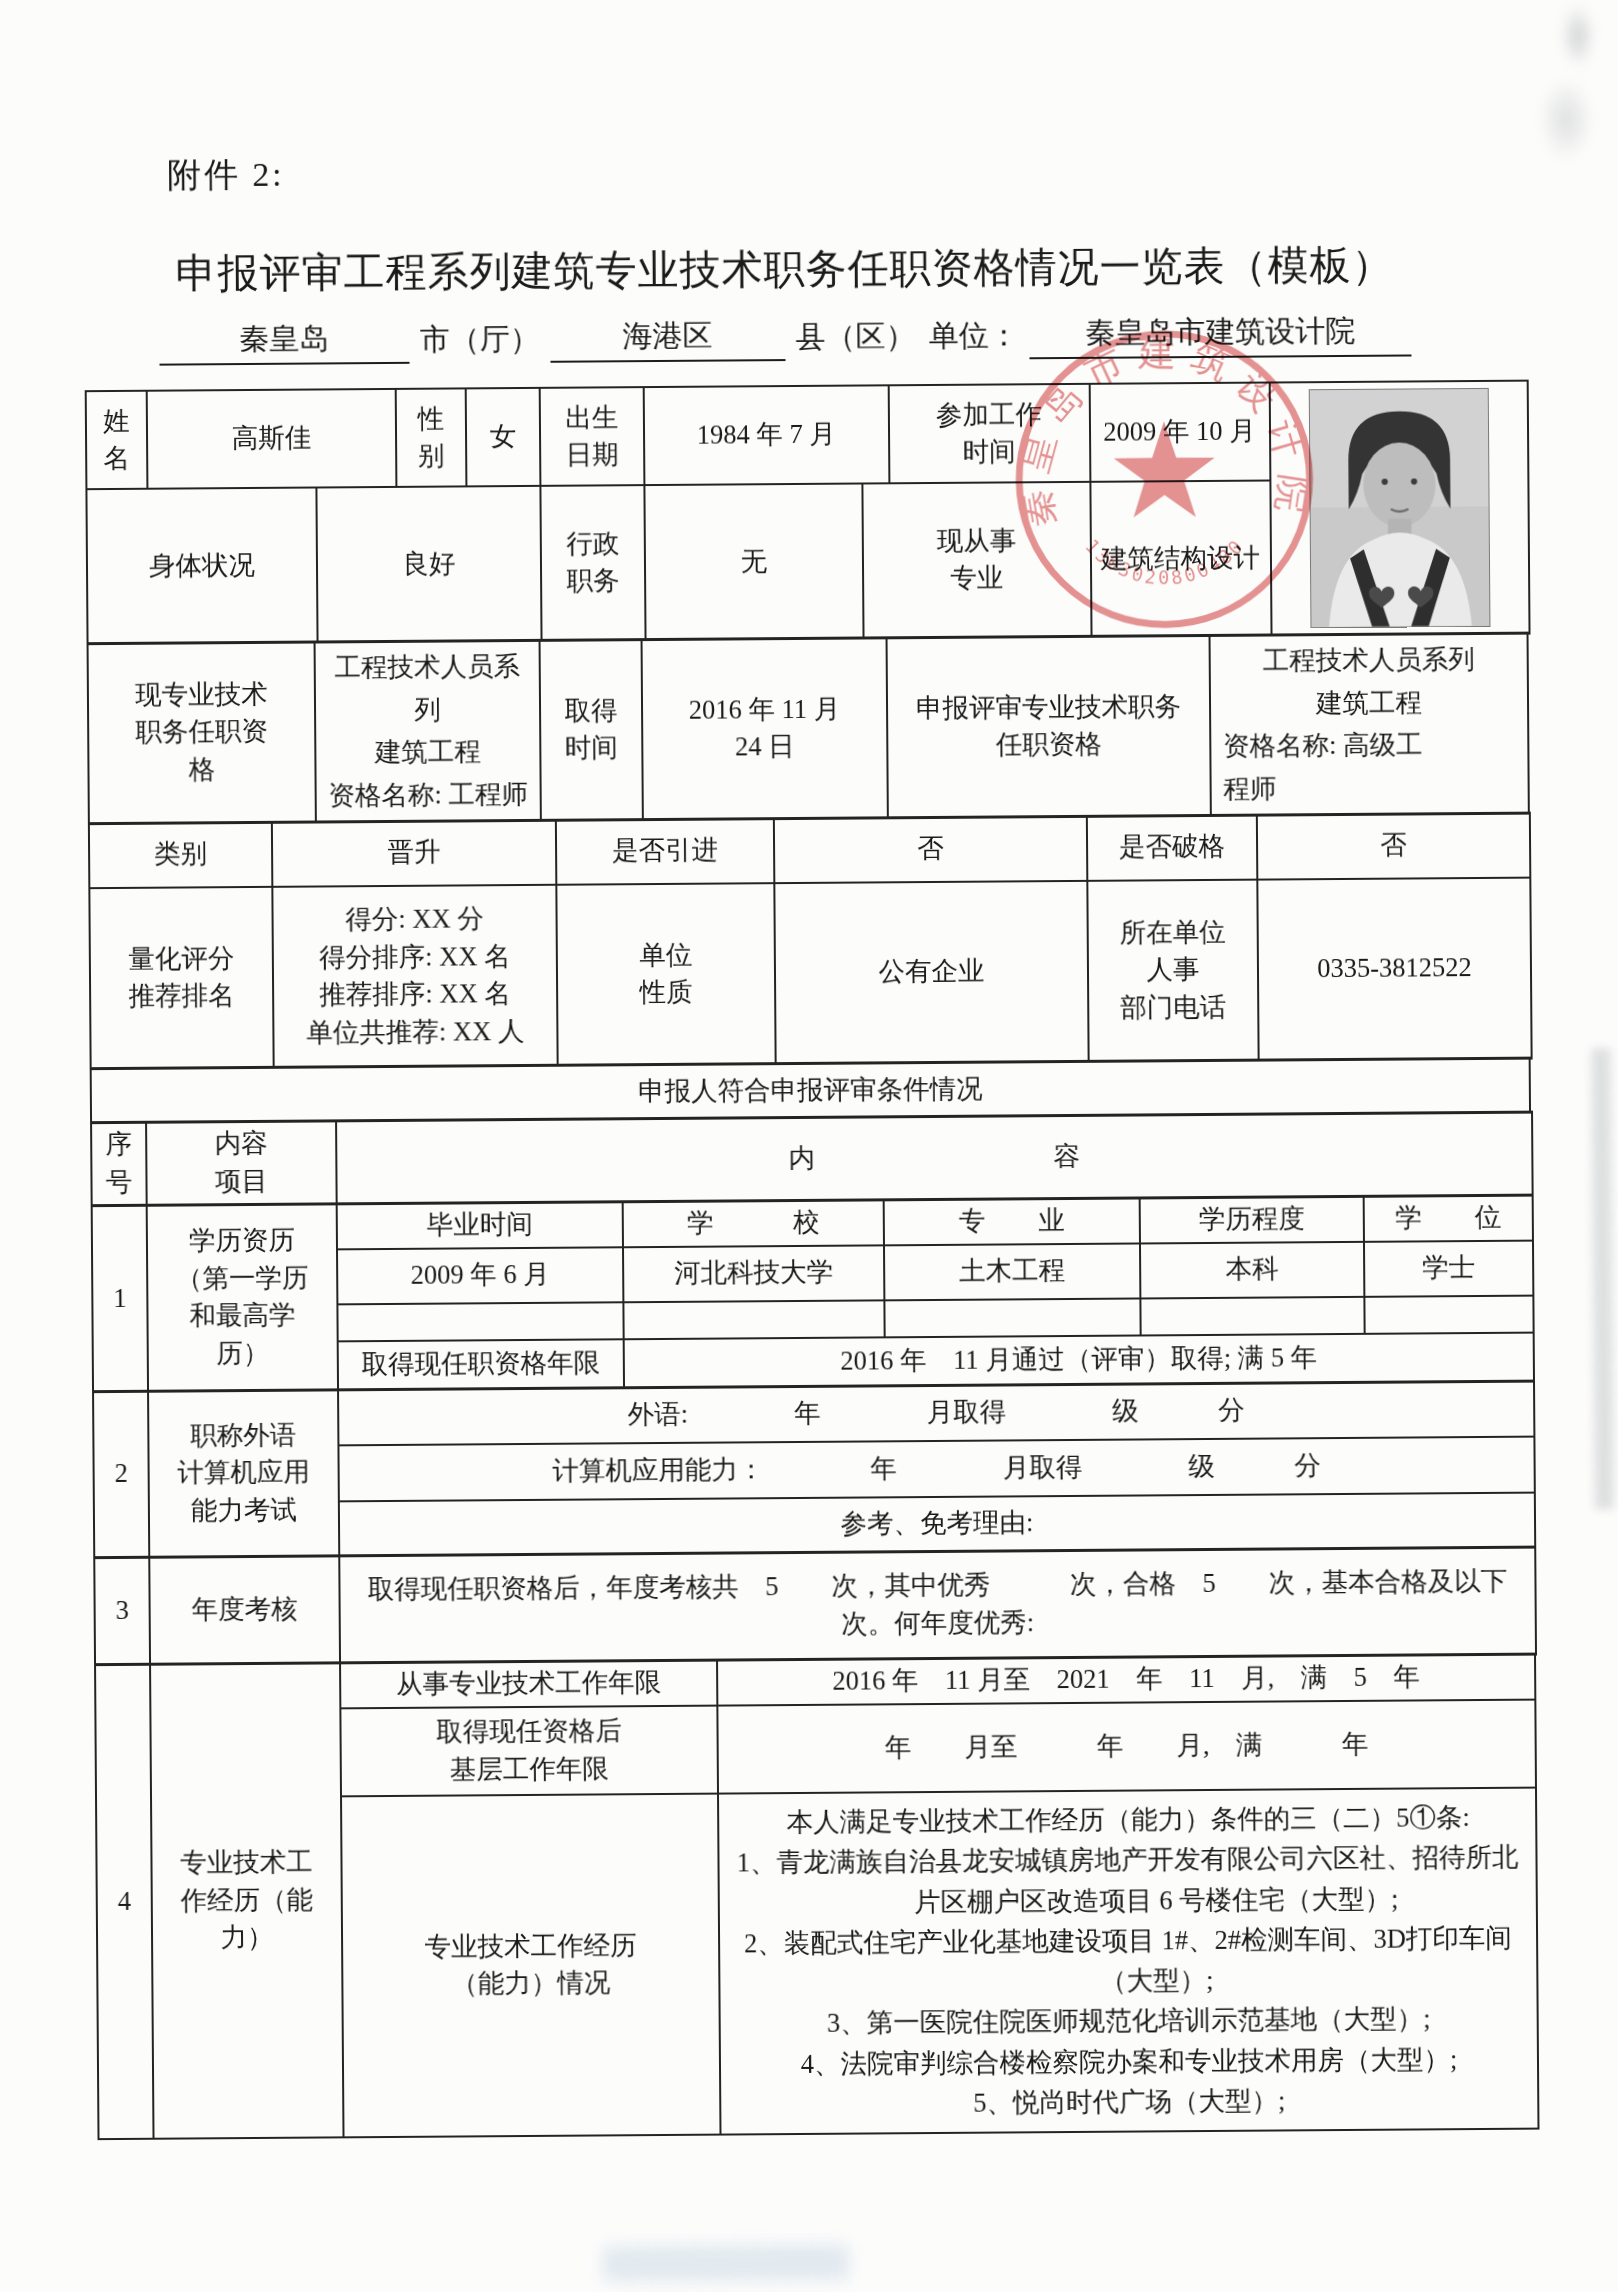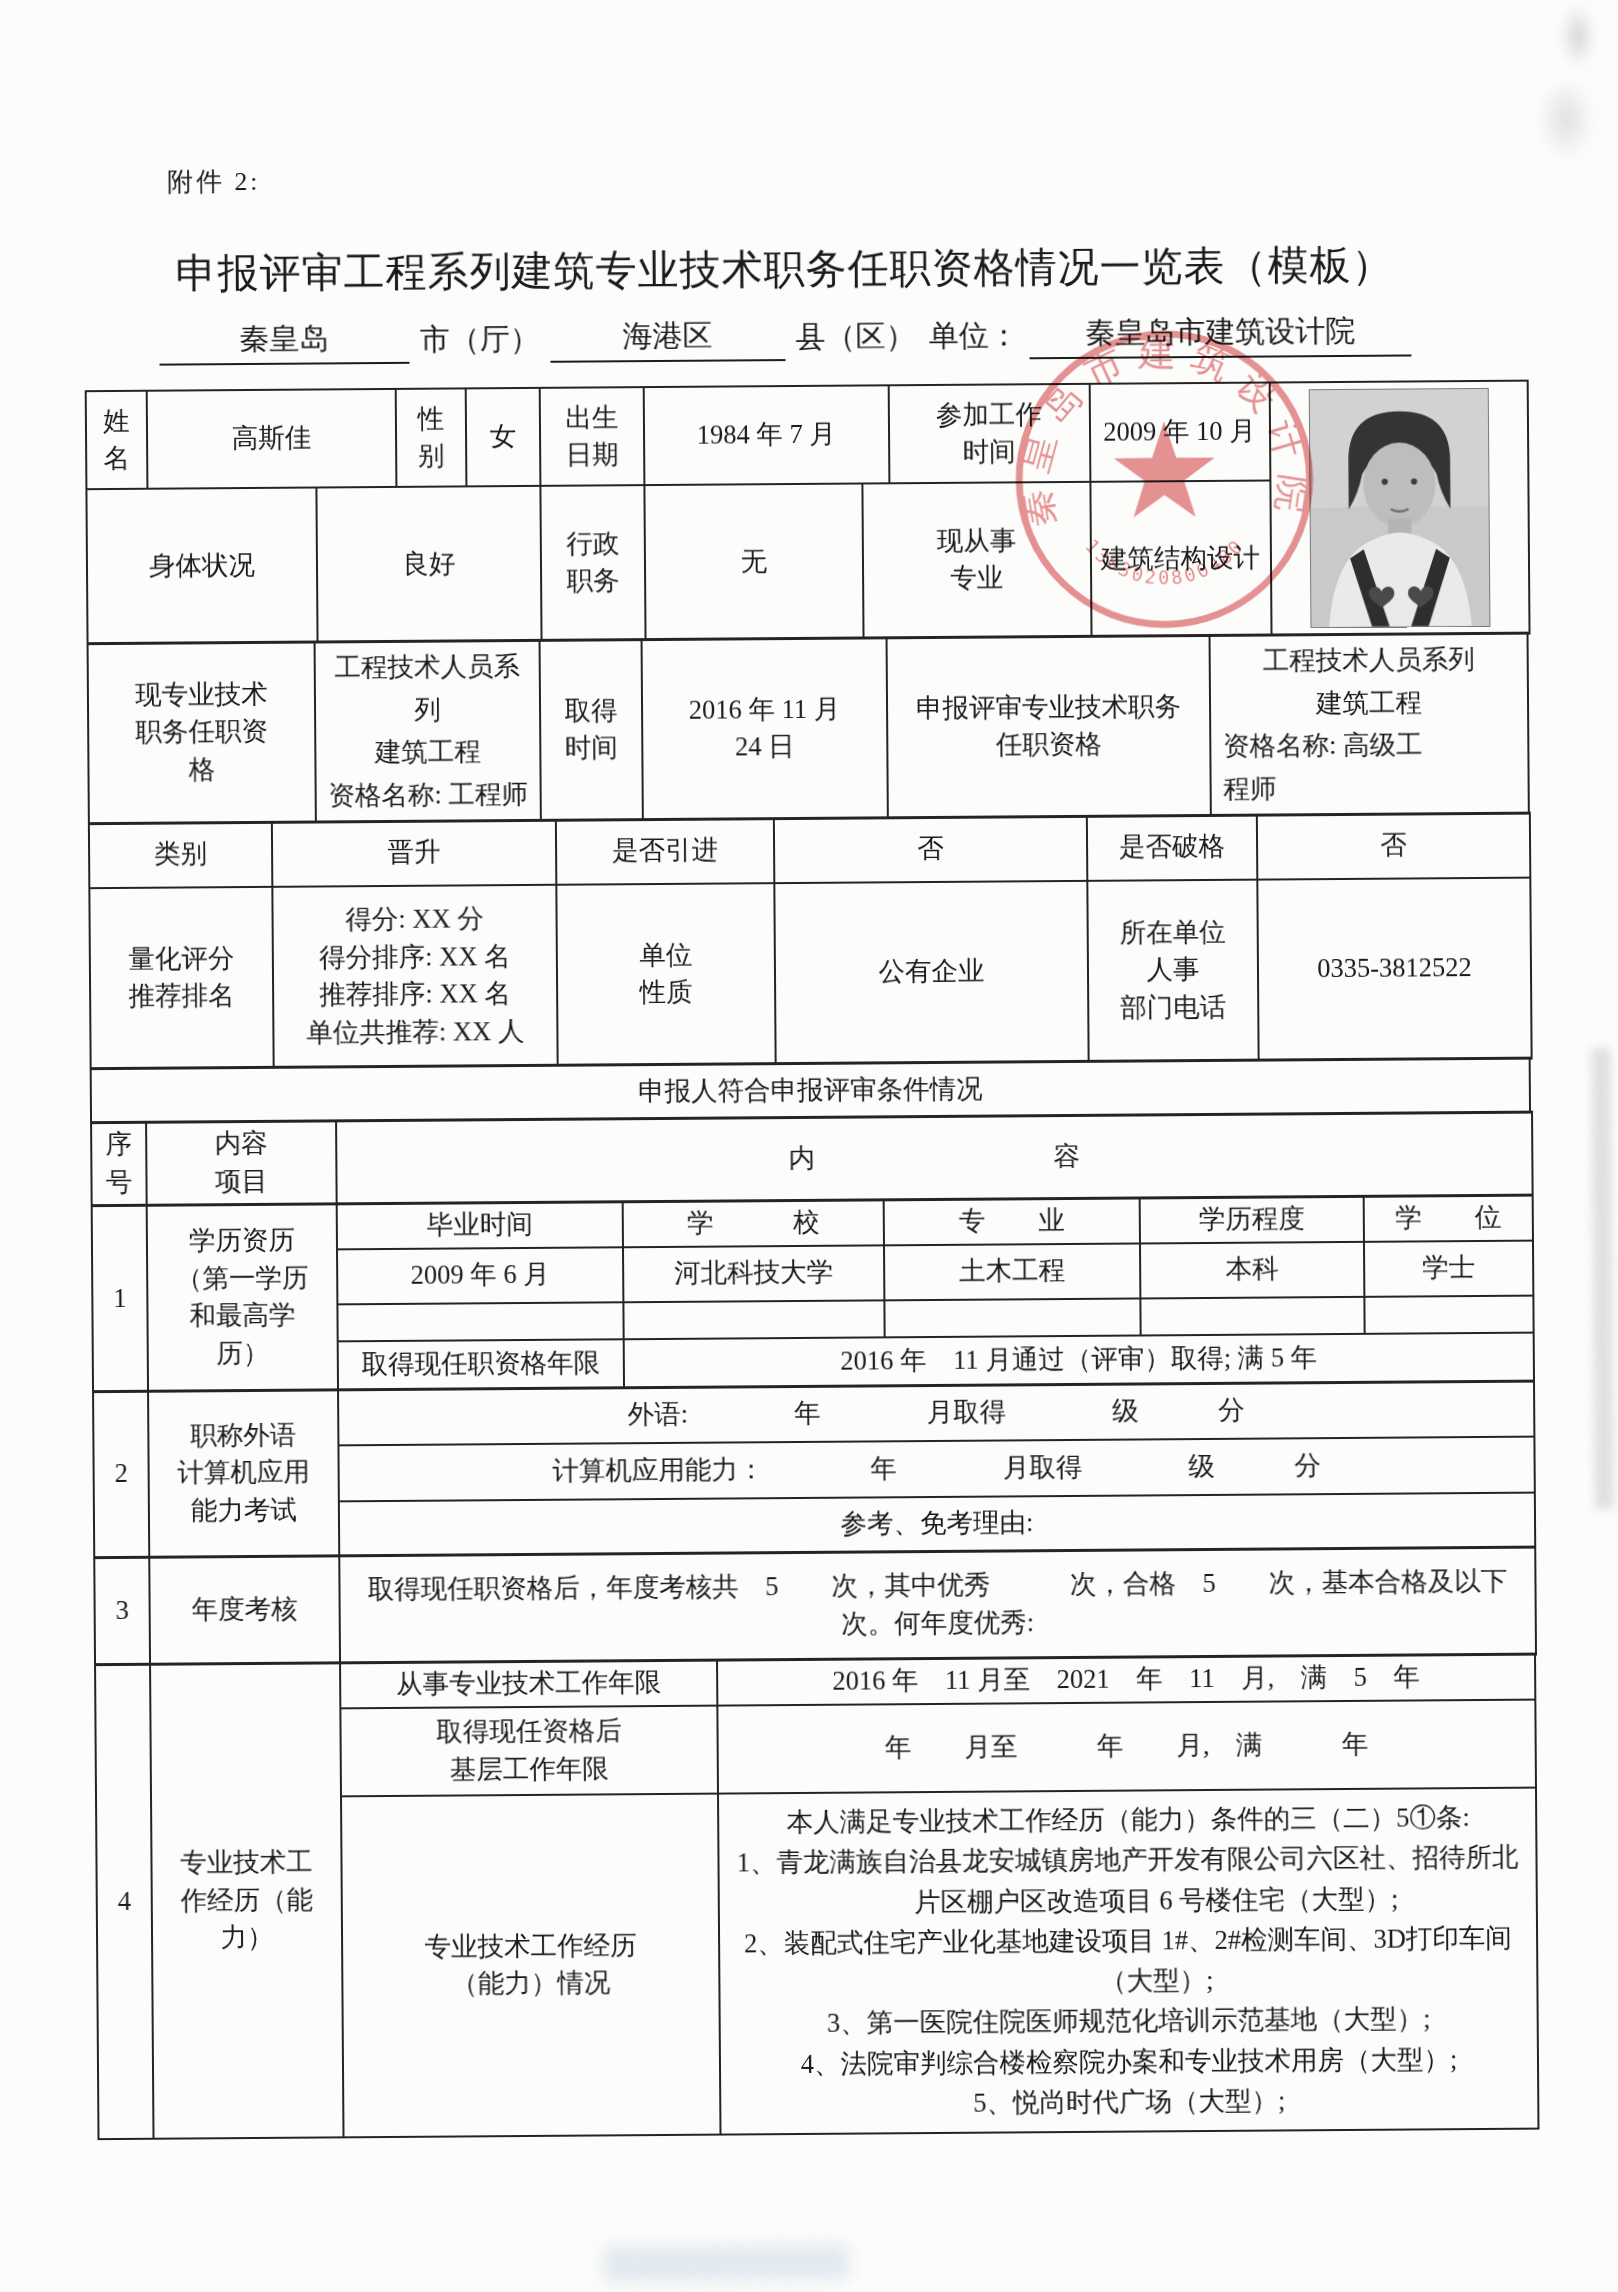--- a/index.html
+++ b/index.html
@@ -3,21 +3,21 @@
 <meta charset="utf-8">
 <style>
   html,body { margin:0; padding:0; }
   body {
     width:1618px; height:2293px; position:relative; overflow:hidden;
     background:#fcfcfb; color:#1a1a1a;
     font-family:"Liberation Serif","DejaVu Serif",serif;
   }
   .sheet { position:absolute; inset:0; transform:rotate(-0.42deg); transform-origin:118px 2205px; }
 
-  .attachment { position:absolute; left:182px; top:165px; font-size:26px; letter-spacing:2.9px; }
+  .attachment { position:absolute; left:182px; top:153px; font-size:34px; letter-spacing:2.9px; }
   .title { position:absolute; left:9.8px; top:247px; width:1578px; text-align:center; font-size:41px; letter-spacing:1px; }
   .subtitle { position:absolute; left:0; top:320px; width:1598px; text-align:center; font-size:30px; white-space:nowrap; }
   .ublank { display:inline-block; border-bottom:2.9px solid #1c1c1c; text-align:center; vertical-align:bottom; padding-bottom:2.9px; }
   .w-city{width:250px;} .w-county{width:235px;} .w-unit{width:382px;}
   .plain { display:inline-block; margin:0 2.9px; vertical-align:bottom; padding-bottom:2.9px;}
 
   .twrap { position:absolute; left:98px; top:390px; width:1441px; }
   table.t { border-collapse:collapse; table-layout:fixed; width:1441px; }
   table.t + table.t { margin-top:-2.9px; }
   .t td {

